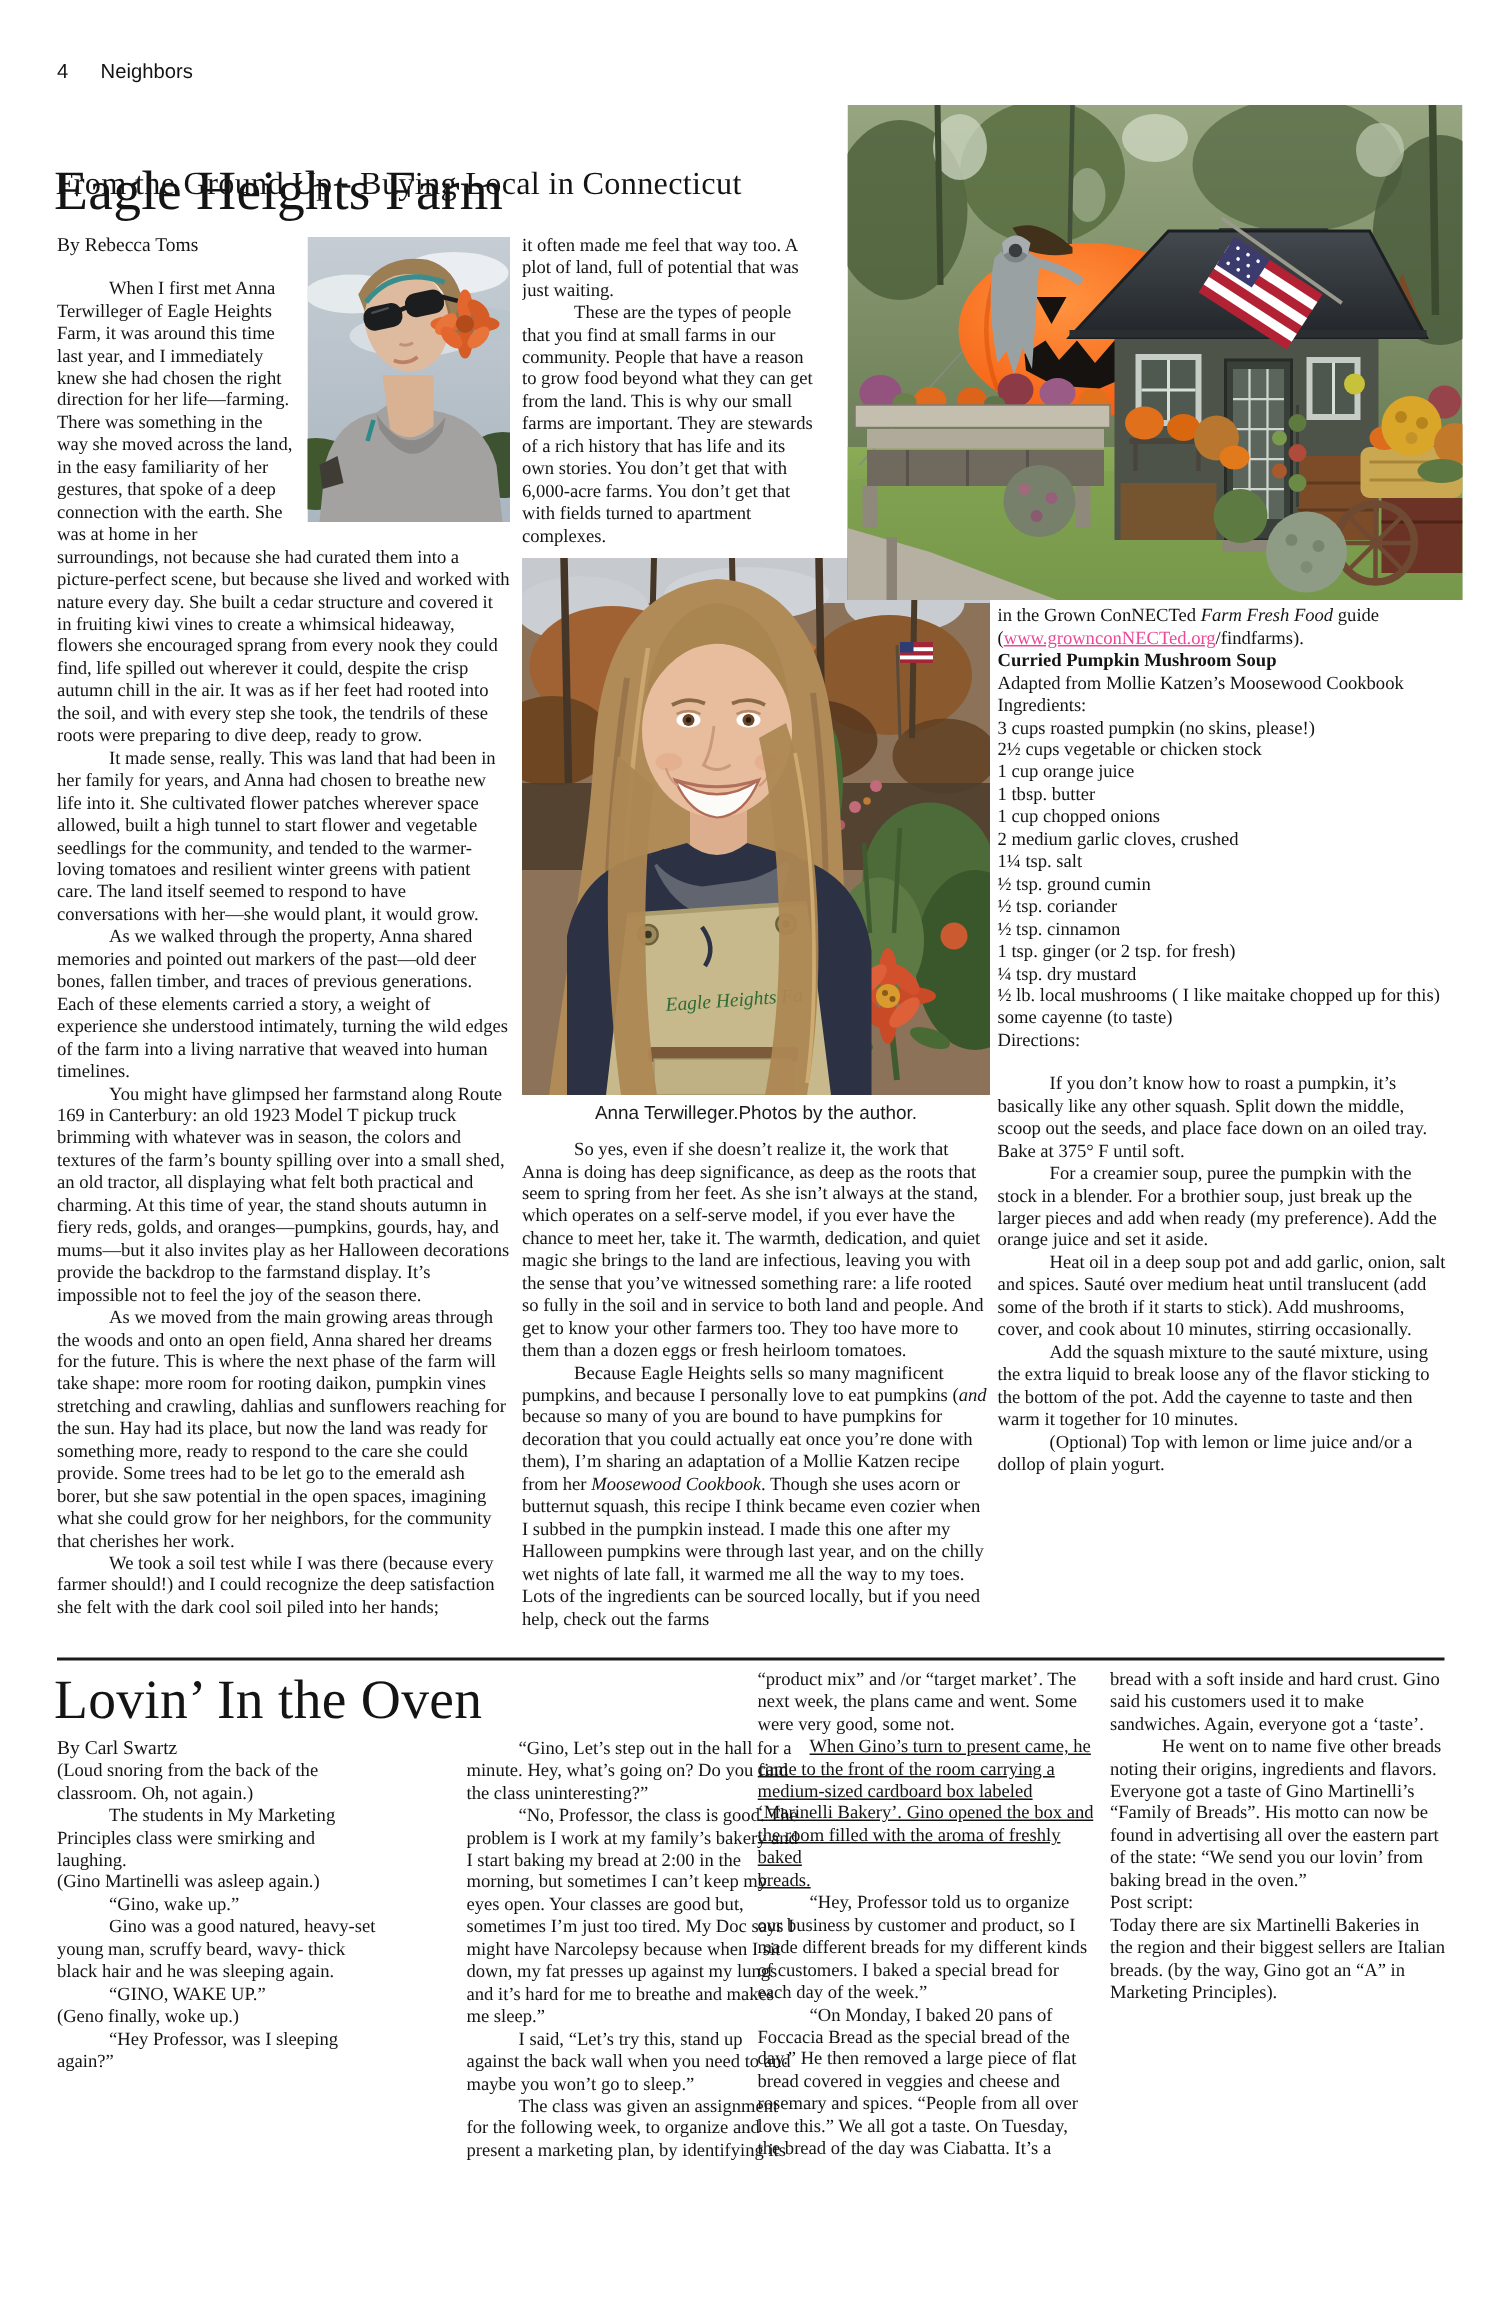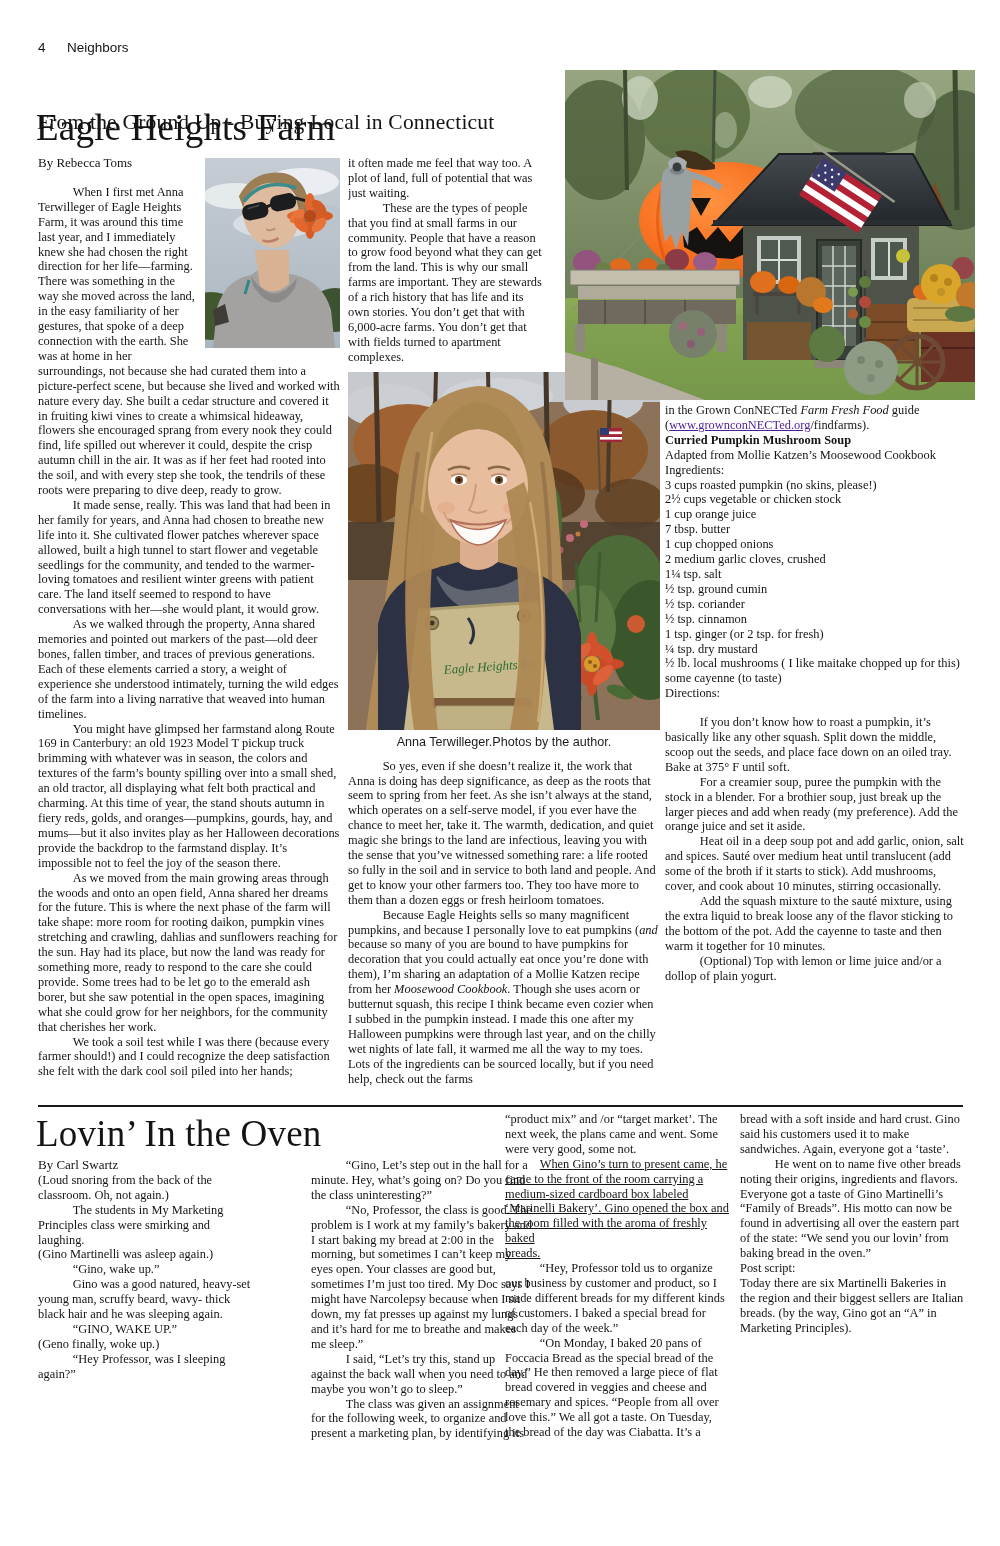--- a/index.html
+++ b/index.html
@@ -8,21 +8,21 @@
   .abs{position:absolute;}
   .sans{font-family:"Liberation Sans",sans-serif;}
   .bodycol{font-size:12.4px;line-height:14.9px;text-align:left;overflow:hidden;}
   .bodycol p{margin:0;}
   .ind{text-indent:2.8em;}
   .gap{margin-top:14px;}
   .kicker{font-size:21.5px;letter-spacing:.2px;}
   .bigtitle{font-size:37px;letter-spacing:.2px;}
   .byline{font-size:13px;}
   .cap{font-size:12.6px;color:#1c1c1c;}
-  .link{color:#4c1d95;text-decoration:underline;cursor:pointer;}
+  .link{color:#ec4899;text-decoration:underline;cursor:pointer;}
   .rule{background:#1a1a1a;height:2px;}
   .rtitle{font-weight:bold;}
   .prewrap{white-space:pre-line;text-decoration:underline;}
   figure{margin:0;}
   .fl-r{float:right;}
   i{font-style:italic;}
 </style>
 </head>
 <body>
 
@@ -395,21 +395,21 @@
 
   <div class="abs bodycol" style="left:665px;top:403px;width:300px;height:700px;">
     <p><span>in the Grown ConNECTed </span><i>Farm Fresh Food</i><span> guide (</span><span class="link">www.grownconNECTed.org</span><span>/findfarms).</span></p>
     <p class="rtitle gap">Curried Pumpkin Mushroom Soup</p>
     <p class="gap">Adapted from Mollie Katzen’s Moosewood Cookbook</p>
     <p class="gap">Ingredients:</p>
     <div>
       <p>3 cups roasted pumpkin (no skins, please!)</p>
       <p>2½ cups vegetable or chicken stock</p>
       <p>1 cup orange juice</p>
-      <p>7 tbsp. butter</p>
+      <p>1 tbsp. butter</p>
       <p>1 cup chopped onions</p>
       <p>2 medium garlic cloves, crushed</p>
       <p>1¼ tsp. salt</p>
       <p>½ tsp. ground cumin</p>
       <p>½ tsp. coriander</p>
       <p>½ tsp. cinnamon</p>
       <p>1 tsp. ginger (or 2 tsp. for fresh)</p>
       <p>¼ tsp. dry mustard</p>
       <p>½ lb. local mushrooms ( I like maitake chopped up for this)</p>
       <p>some cayenne (to taste)</p>

